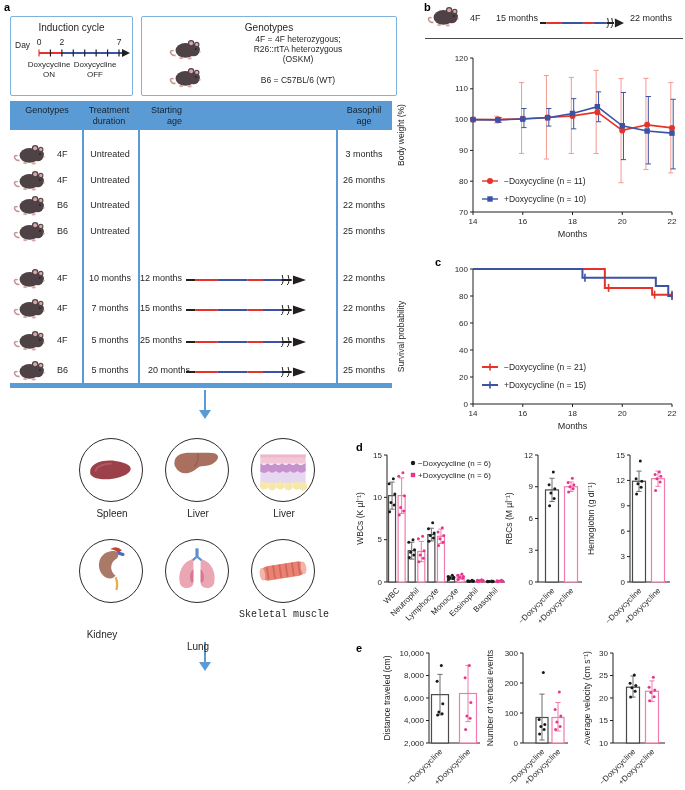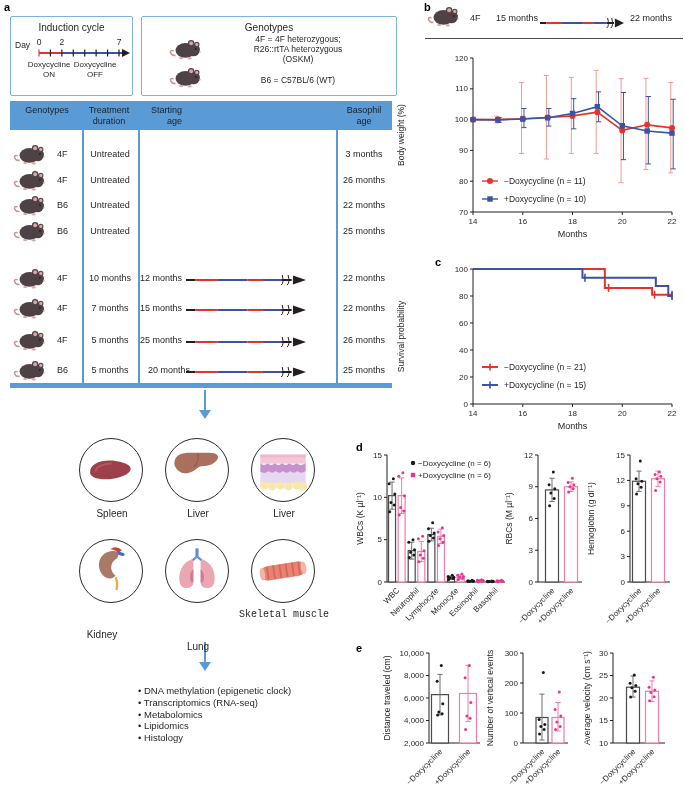--- a/index.html
+++ b/index.html
@@ -309,27 +309,20 @@
       <polygon points="5,20 17,20 11,29" fill="#5b9bd5"></polygon>
     </svg>
 
   <div id="organ-grid"></div>
 
   <svg class="abs" id="arrow2" style="left:194px;top:642px" width="22" height="30">
       <line x1="11" y1="0" x2="11" y2="21" stroke="#5b9bd5" stroke-width="2"></line>
       <polygon points="5,20 17,20 11,29" fill="#5b9bd5"></polygon>
     </svg>
 
-  <ul class="abs assays" id="assay-list" style="left:138px;top:685px">
-      <li>DNA methylation (epigenetic clock)</li>
-      <li>Transcriptomics (RNA-seq)</li>
-      <li>Metabolomics</li>
-      <li>Lipidomics</li>
-      <li>Histology</li>
-    </ul>
 
   <div class="abs plabel" style="left:424px;top:1px">b</div>
   <div class="abs" style="left:426px;top:6px;width:258px;height:30px">
     <span class="abs" id="b-mouse" style="left:0;top:-2px"><svg width="34" height="24" viewBox="0 0 36 24">
           <path d="M8 19 C2 19 0.5 12 6 14" stroke="#c89690" stroke-width="1.6" fill="none"></path>
           <ellipse cx="18.5" cy="13.5" rx="10.5" ry="7.8" fill="#4e4246"></ellipse>
           <circle cx="27" cy="13" r="6.8" fill="#4e4246"></circle>
           <circle cx="24.5" cy="5.8" r="3.4" fill="#4e4246"></circle>
           <circle cx="24.5" cy="5.8" r="2.1" fill="#d9a7a7"></circle>
           <circle cx="30.5" cy="7.2" r="2.8" fill="#4e4246"></circle>

